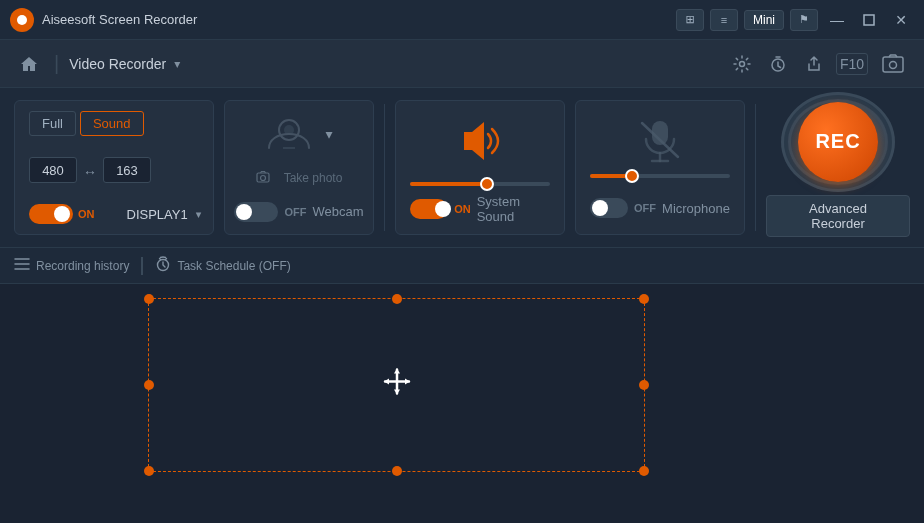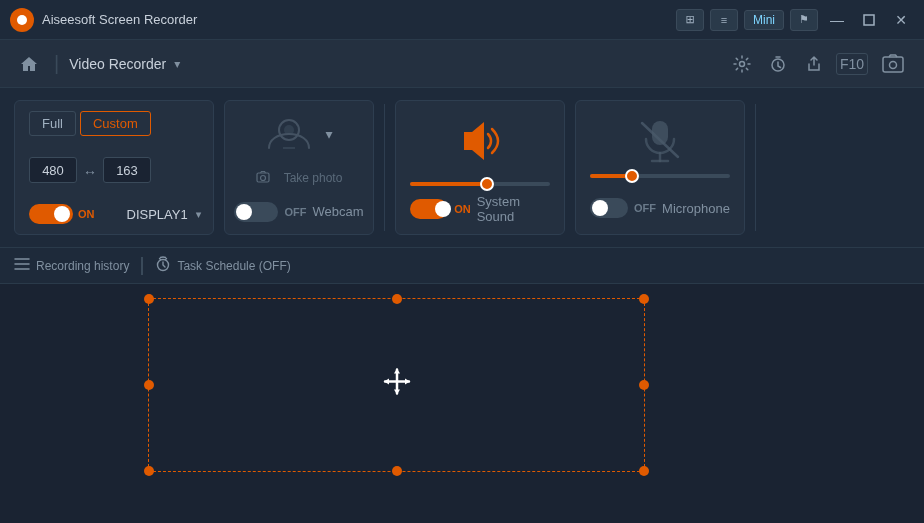--- a/index.html
+++ b/index.html
@@ -59,21 +59,21 @@
       justify-content: center;
       cursor: pointer;
       color: #a0b0c0;
       font-size: 11px;
     }
     #mini-btn {
       background: #2a3a4a;
       border: 1px solid #3a4a5a;
       border-radius: 3px;
       padding: 2px 8px;
-      color: #7dd3fc;
+      color: #ffffff;
       font-size: 12px;
       cursor: pointer;
     }
     #minimize-btn, #maximize-btn, #close-btn {
       width: 26px;
       height: 22px;
       display: flex;
       align-items: center;
       justify-content: center;
       cursor: pointer;
@@ -526,21 +526,21 @@
       </svg>
     </div>
   </div>
 </div>
 
 <div id="controls-area">
 
   <div class="section-panel" id="record-area-panel">
     <div id="size-toggle">
       <button class="size-btn">Full</button>
-      <button class="size-btn active">Custom</button>
+      <button class="size-btn active">Sound</button>
     </div>
     <div id="dimensions-row">
       <div class="dim-input">480</div>
       <span class="dim-separator">↔</span>
       <div class="dim-input">163</div>
     </div>
     <div id="display-row">
       <div class="toggle-switch">
         <div class="toggle-track on">
           <div class="toggle-knob"></div>
@@ -629,20 +629,26 @@
       <div class="toggle-track off">
         <div class="toggle-knob"></div>
       </div>
       <span class="off-label">OFF</span>
       <span class="section-name">Microphone</span>
     </div>
   </div>
 
   <div class="vertical-divider"></div>
 
+  <div id="rec-panel">
+    <div id="rec-circle-outer">
+      <div id="rec-btn">REC</div>
+    </div>
+    <button id="advanced-rec-btn">Advanced Recorder</button>
+  </div>
 
 </div>
 
 <div id="bottom-bar">
   <div class="bottom-item">
     <span class="bottom-icon">
       <svg width="16" height="14" viewBox="0 0 16 14" fill="none">
         <line x1="1" y1="2" x2="15" y2="2" stroke="#8090a0" stroke-width="1.5" stroke-linecap="round"></line>
         <line x1="1" y1="7" x2="15" y2="7" stroke="#8090a0" stroke-width="1.5" stroke-linecap="round"></line>
         <line x1="1" y1="12" x2="15" y2="12" stroke="#8090a0" stroke-width="1.5" stroke-linecap="round"></line>

